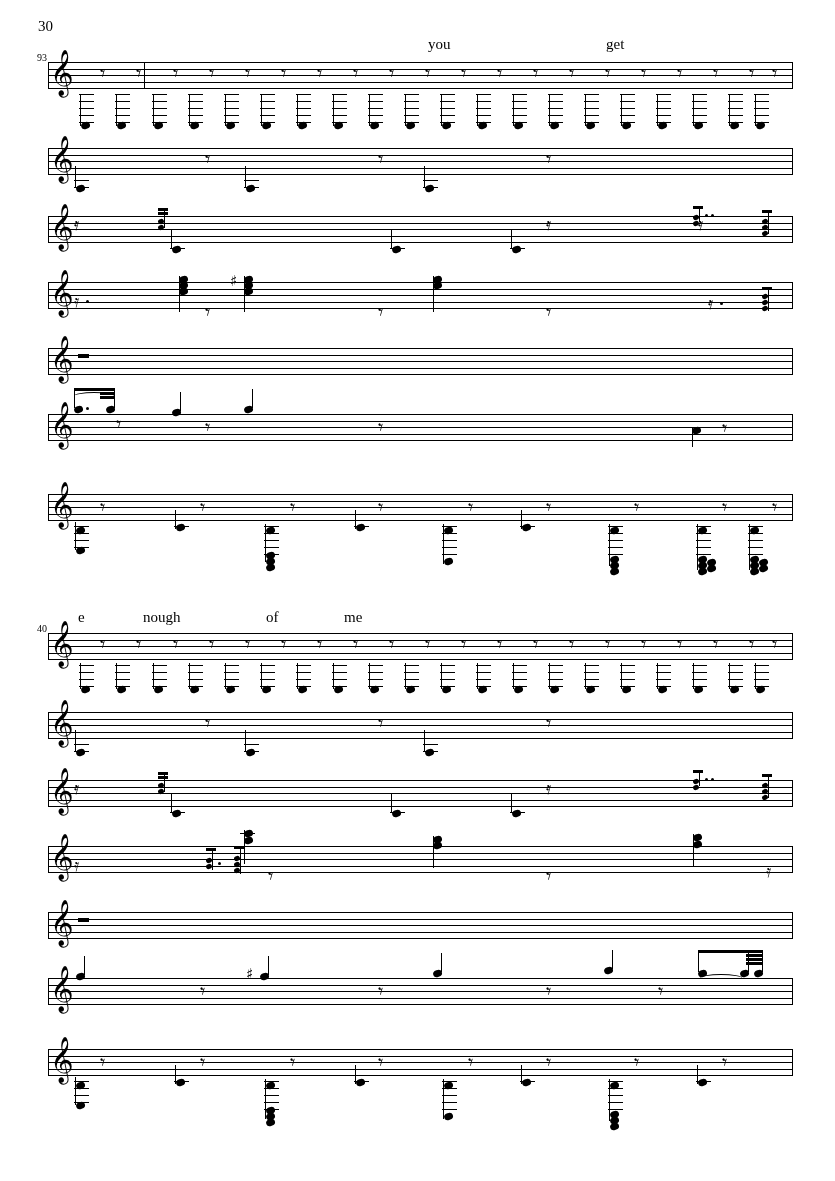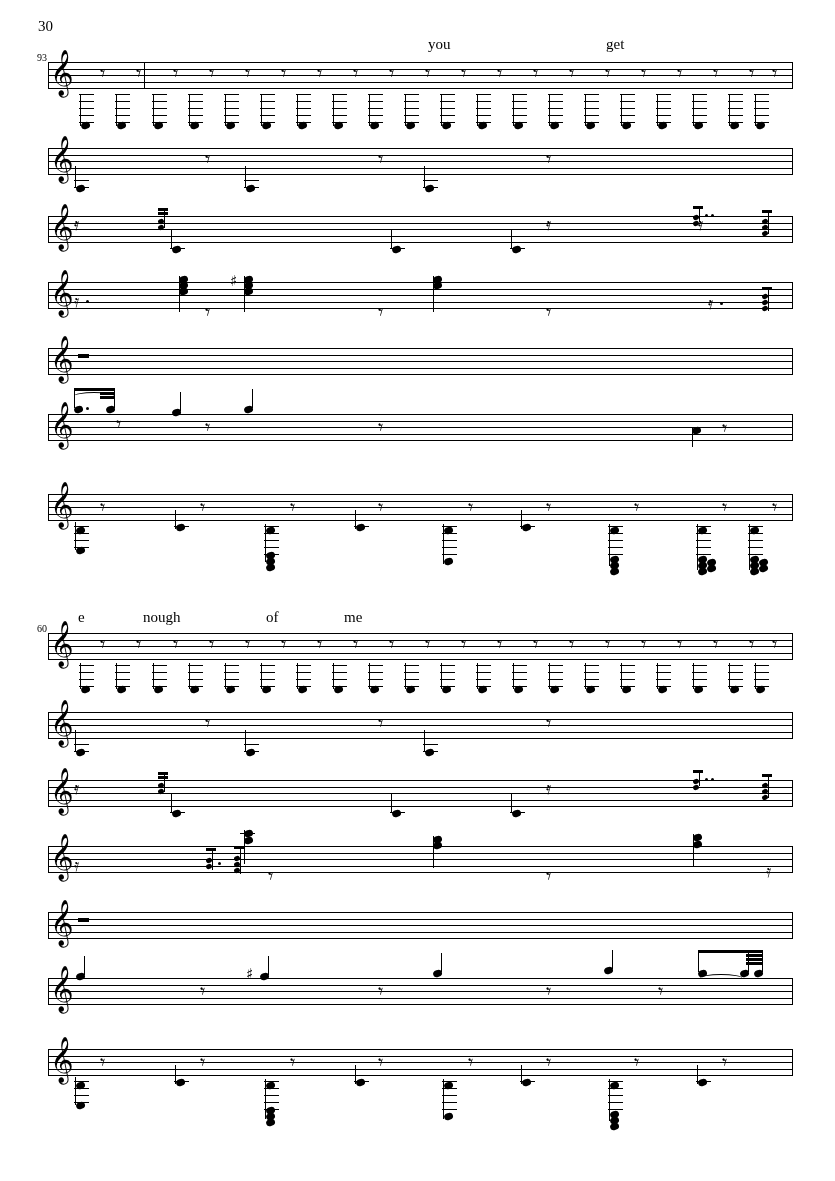--- a/index.html
+++ b/index.html
@@ -659,21 +659,21 @@
       </div>
     </div>
   </div>
 
   <div class="system" style="left:0; top:600px; width:835px; height:580px;">
 
     <div class="lyric" style="left:78px; top:9px;">e</div>
     <div class="lyric" style="left:143px; top:9px;">nough</div>
     <div class="lyric" style="left:266px; top:9px;">of</div>
     <div class="lyric" style="left:344px; top:9px;">me</div>
-    <div class="measure-num" style="left:37px; top:23px;">60</div>
+    <div class="measure-num" style="left:37px; top:23px;">40</div>
 
     <div class="staff" style="top:33px; height:26px; left:48px; width:745px;">
       <div class="line" style="top:0px;"></div>
       <div class="line" style="top:6.5px;"></div>
       <div class="line" style="top:13px;"></div>
       <div class="line" style="top:19.5px;"></div>
       <div class="line" style="top:26px;"></div>
       <div class="clef" style="left:2px; top:-10px;">𝄞</div>
       <div class="barline" style="left:0px; top:0px; height:26px;"></div>
       <div class="barline" style="left:744px; top:0px; height:26px;"></div>

